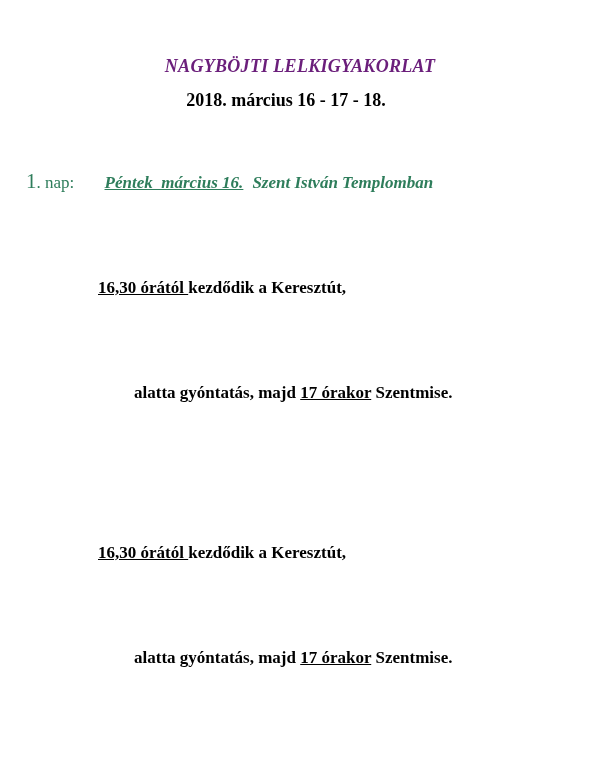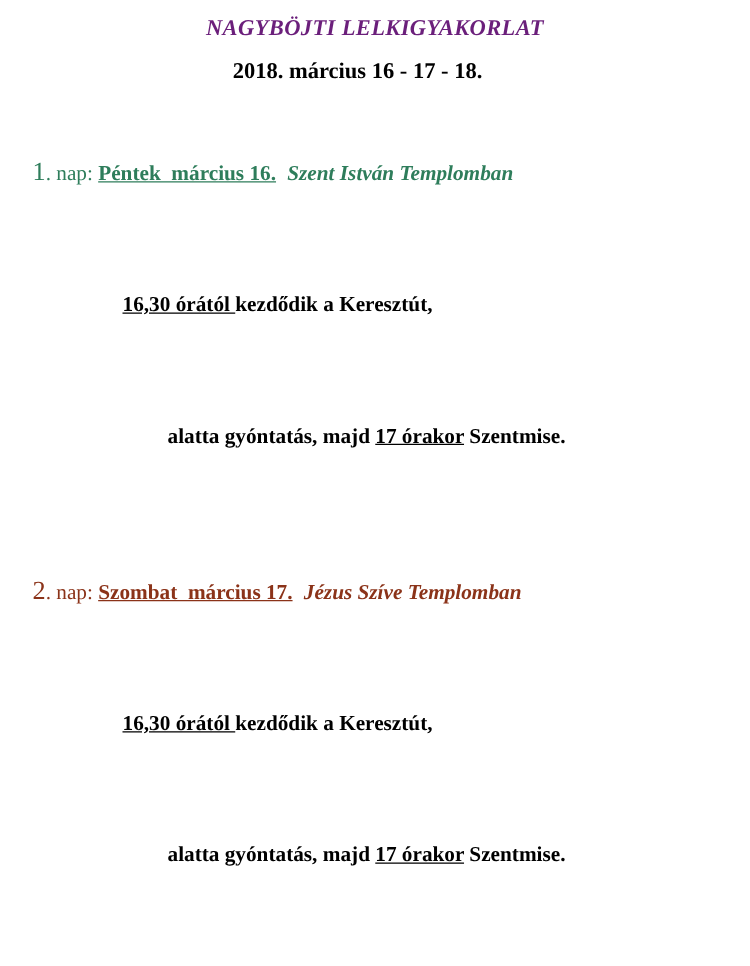--- a/index.html
+++ b/index.html
@@ -5,28 +5,28 @@
   html,body{margin:0;padding:0;}
   body{
     width:600px;height:773px;background:#ffffff;color:#000;
     font-family:"Liberation Serif","DejaVu Serif",serif;
     overflow:hidden;
   }
   .doc{padding:12px 10px 0 10px;}
   p,h1,h2{margin:0;}
   .prewrap, .prewrap span{white-space:pre-wrap;}
 
-  .title1{font-size:18px;font-weight:bold;font-style:italic;text-align:center;letter-spacing:.3px;line-height:20px;}
+  .title1{font-size:18px;font-weight:bold;font-style:italic;text-align:center;letter-spacing:.3px;line-height:20px;margin-top:44px;}
   .title2{font-size:18px;font-weight:bold;text-align:center;letter-spacing:.3px;line-height:20px;}
   .date{font-size:18px;font-weight:bold;text-align:center;margin-top:13px;line-height:22px;transform:translateX(-14px);}
 
   .day{margin-left:16px;font-size:17px;line-height:23px;}
   .day1{margin-top:13px;} .day2{margin-top:9px;} .day3{margin-top:8px;}
   .day-head .num{font-size:21px;}
-  .day-title{font-weight:bold;text-decoration:underline;}
+  .day-title{font-weight:bold;font-style:italic;text-decoration:underline;margin-left:26px;}
   .church{font-style:italic;margin-left:9px;font-weight:bold;}
   .detail{font-weight:bold;color:#000;margin-top:36px;}
   .indent1{padding-left:72px;}
   .indent2{padding-left:108px;}
   .u{text-decoration:underline;}
 </style>
 </head>
 <body>
 
 <div class="doc">
@@ -34,21 +34,20 @@
   <h1 class="title1" style="color: rgb(107, 31, 123);">NAGYBÖJTI  LELKIGYAKORLAT</h1>
   <p class="date">2018. március 16 - 17 - 18.</p>
 
   <section class="day day1 prewrap" style="color: rgb(46, 125, 91);">
     <p class="day-head"><span class="num">1</span><span>. nap: </span><span class="day-title">Péntek  március 16.</span><span class="church">Szent István Templomban</span></p>
     <p class="detail indent1"><span class="u">16,30 órától </span><span>kezdődik a Keresztút,</span></p>
     <p class="detail indent2"><span>alatta gyóntatás, majd </span><span class="u">17 órakor</span><span> Szentmise.</span></p>
   </section>
 
   <section class="day day2 prewrap" style="color: rgb(139, 51, 25);">
-    <p class="day-head"><span class="num">2</span><span>. nap: </span><span class="day-title">Szombat  március 17.</span><span class="church">Jézus Szíve Templomban</span></p>
     <p class="detail indent1"><span class="u">16,30 órától </span><span>kezdődik a Keresztút,</span></p>
     <p class="detail indent2"><span>alatta gyóntatás, majd </span><span class="u">17 órakor</span><span> Szentmise.</span></p>
   </section>
 
   <section class="day day3 prewrap" style="color: rgb(204, 34, 204);">
     
   </section>
 
 </div>
 

